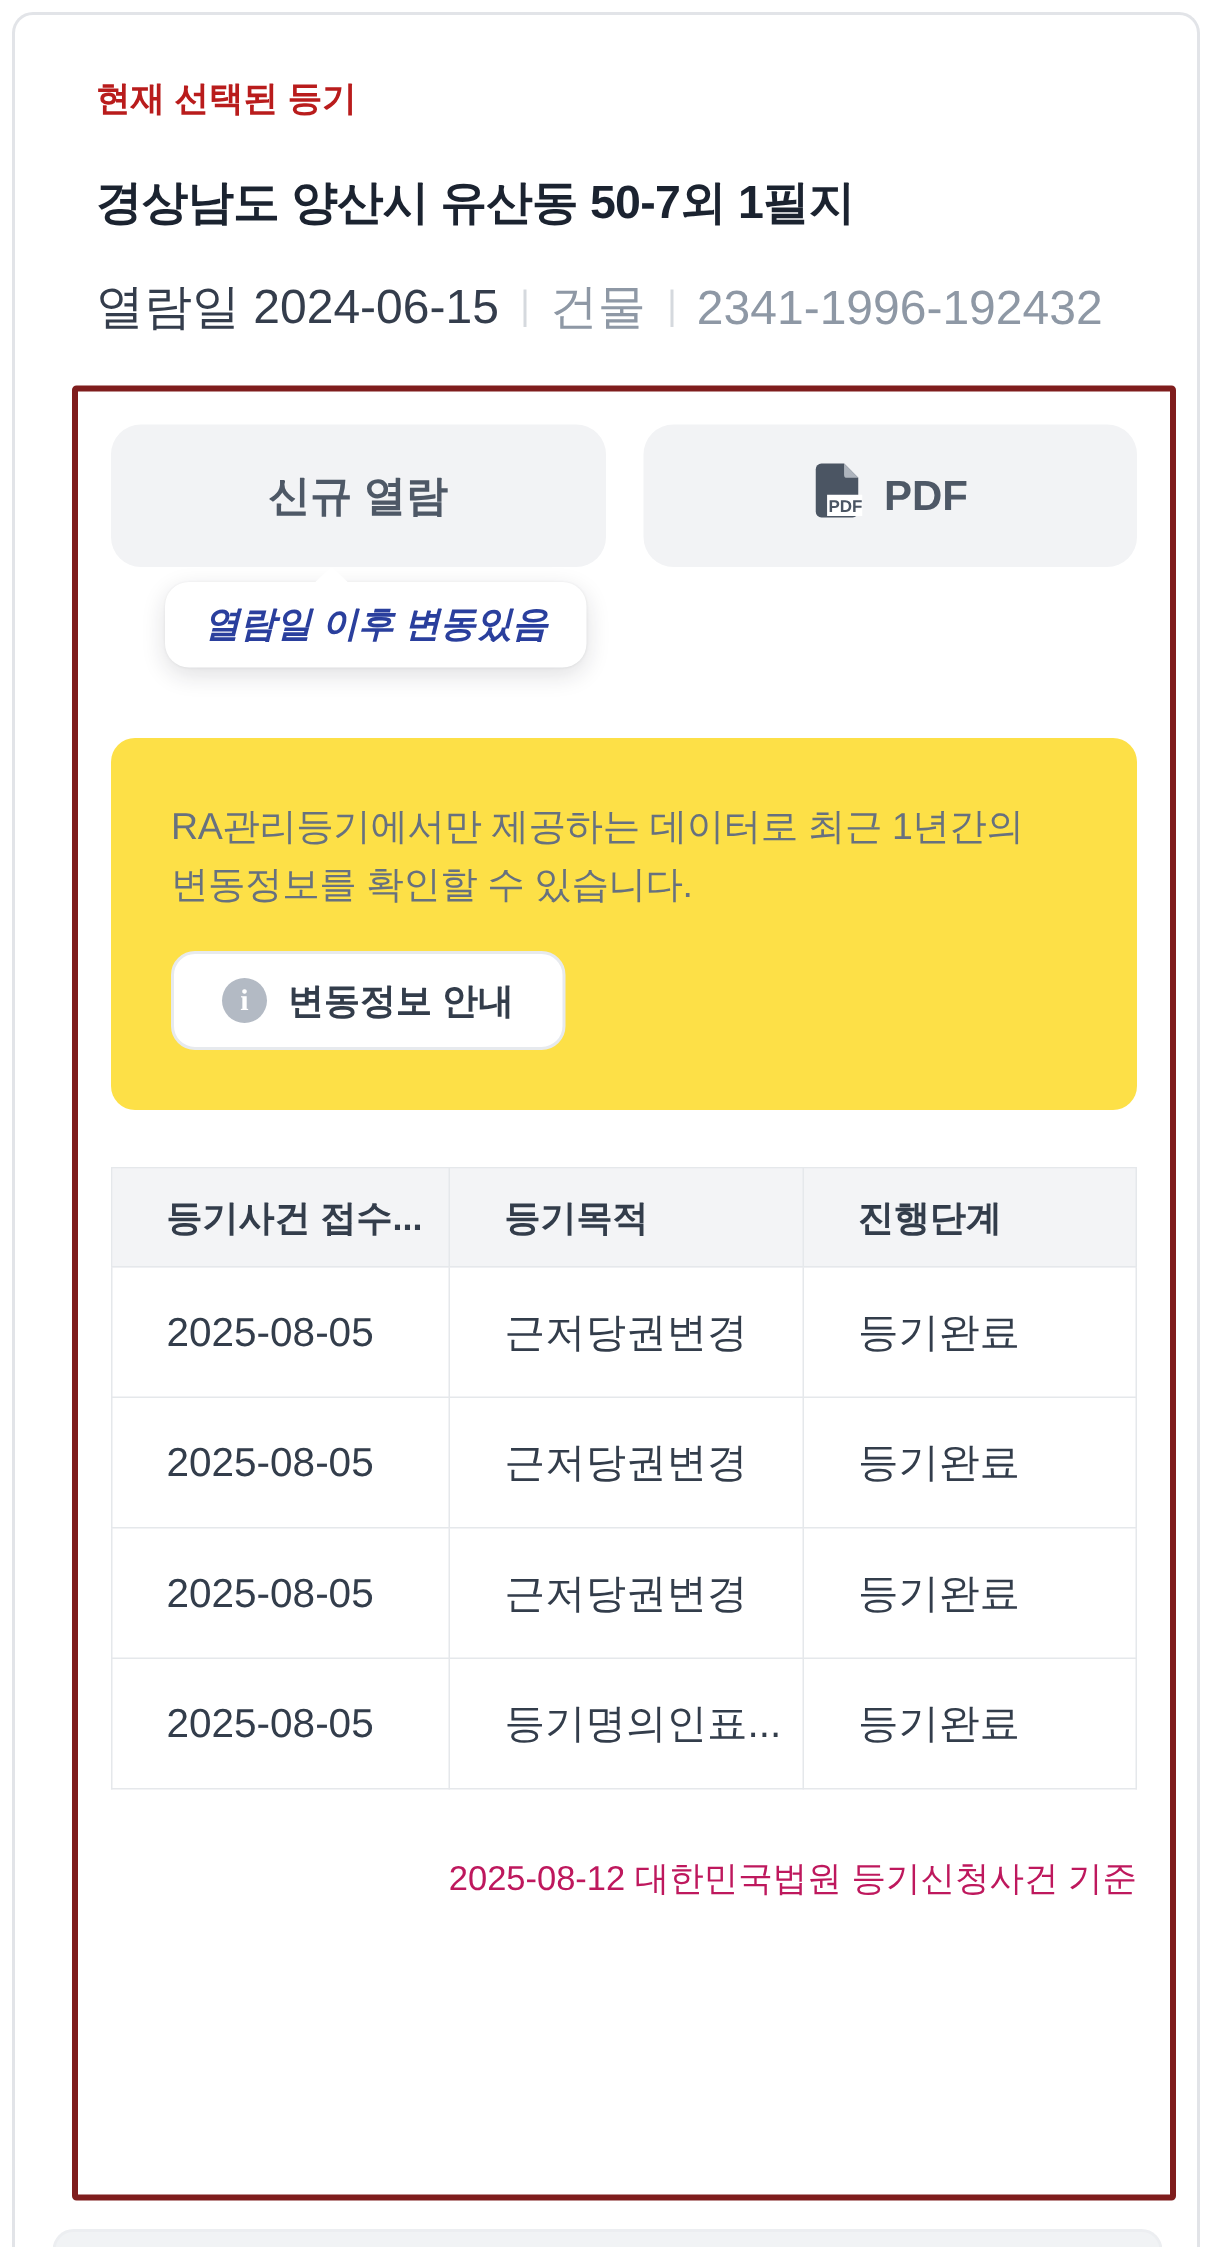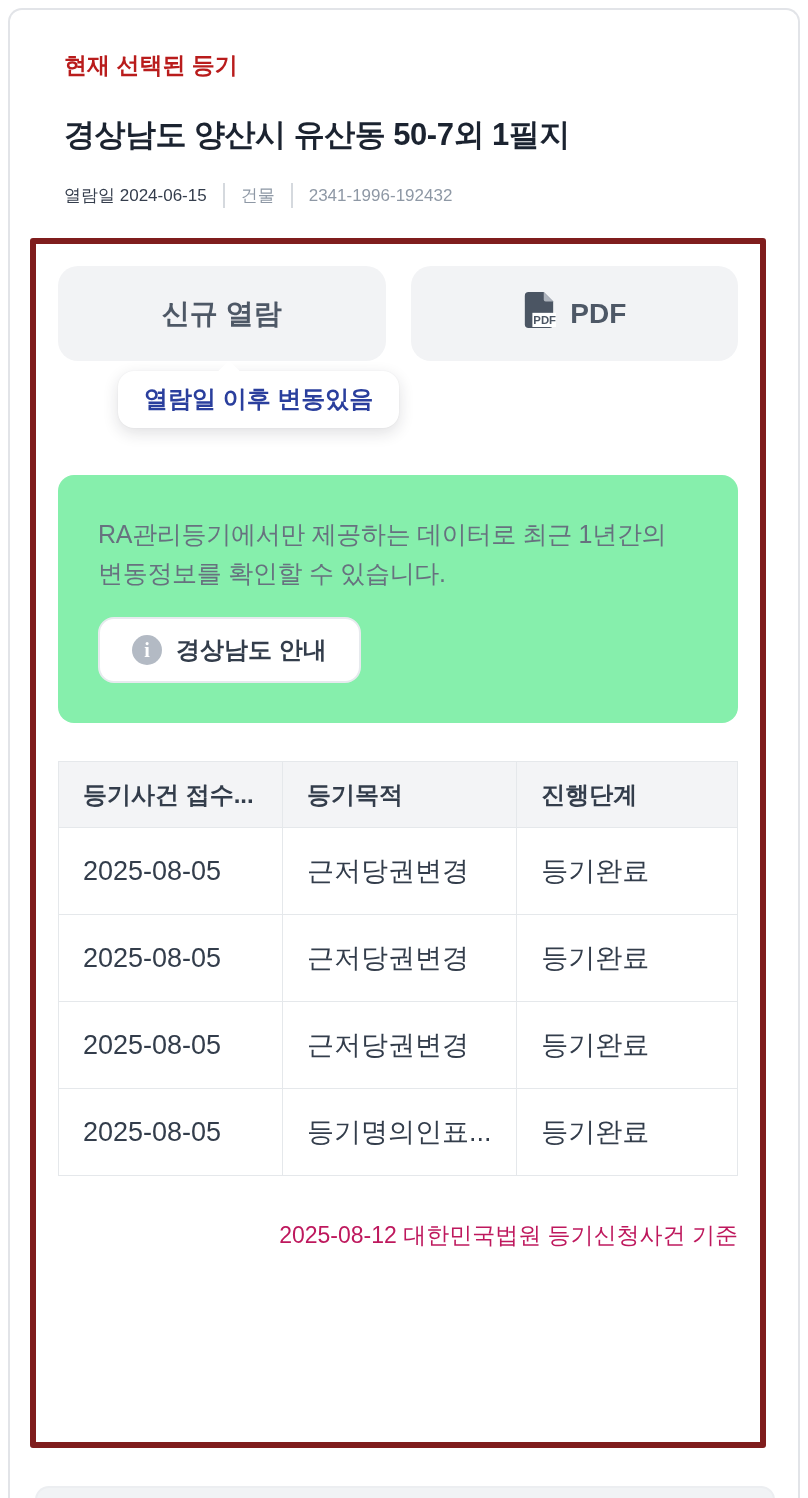--- a/index.html
+++ b/index.html
@@ -3,55 +3,55 @@
 <meta charset="utf-8">
 <style>
   * { margin:0; padding:0; box-sizing:border-box; }
   html,body { width:808px; height:1498px; background:#fff; overflow:hidden;
               font-family:"Liberation Sans","DejaVu Sans",sans-serif; }
   .card { position:absolute; left:8px; top:8px; width:792px; height:1506px;
           background:#fff; border:2px solid #e2e4e8; border-bottom:none;
           border-radius:14px 14px 0 0; }
   .section-label { margin:40px 0 0 54px; font-size:23px; font-weight:700; color:#b91c1c; }
   .page-title { margin:33px 54px 0 54px; font-size:31px; font-weight:700; color:#1b2330; letter-spacing:-0.5px; }
-  .meta-row { margin:27px 0 0 54px; display:flex; align-items:center; font-size:17px; }
+  .meta-row { margin:27px 0 0 54px; display:flex; align-items:center; font-size:32px; }
   .meta-dark { color:#343d4c; font-weight:500; }
   .meta-sep { width:2px; height:25px; background:#d5d9de; margin:0 16px; }
   .meta-gray { color:#8e98a5; font-weight:400; }
 
-  .highlight-box { margin:30px 0 0 20px; width:736px; height:1210px;
-                   border:6px solid #7f1d1d; border-radius:3px; padding:22px 22px 0 22px; }
+  .highlight-box { margin:30px 0 0 38px; width:736px; height:1210px;
+                   border:4px solid #7f1d1d; border-radius:3px; padding:22px 22px 0 22px; }
 
   .btn-row { display:flex; gap:25px; }
   .gray-btn { flex:1; height:95px; background:#f2f3f5; border:none; border-radius:20px;
               display:flex; align-items:center; justify-content:center; gap:14px;
               font-family:inherit; font-size:28px; font-weight:600; color:#4e5866; cursor:pointer; }
 
   .tooltip-wrap { position:relative; height:68px; }
-  .tooltip { position:absolute; left:60px; top:10px; background:#fff; border-radius:16px;
+  .tooltip { position:absolute; left:36px; top:10px; background:#fff; border-radius:16px;
              padding:12px 26px 13px 26px; font-size:24px; font-weight:700; color:#2a3f9d;
              box-shadow:0 5px 16px rgba(25,31,40,0.14), 0 0 2px rgba(25,31,40,0.06);
-             white-space:nowrap; z-index:2; }
+             white-space:nowrap; z-index:2;font-style:italic; }
   .tooltip::before { content:""; position:absolute; top:-7px; left:102px; width:18px; height:18px;
                      background:#fff; transform:rotate(45deg); border-radius:3px; }
 
   .section-heading { margin:58px 0 0 0; font-size:26px; font-weight:700; color:#1b2330; }
 
-  .info-card { margin-top:46px; background:#86efac; border-radius:16px; padding:40px; }
+  .info-card { margin-top:46px; background:#fde047; border-radius:16px; padding:40px; }
   .info-desc { font-size:25px; line-height:39px; color:#67717f; letter-spacing:-0.3px; }
   .guide-btn { margin-top:24px; display:inline-flex; align-items:center; gap:14px;
                height:66px; padding:0 32px; background:#fff; border:2px solid #e7eaee;
                border-radius:16px; font-family:inherit; font-size:24px; font-weight:700;
                color:#333d4b; cursor:pointer; }
   .info-circle { width:30px; height:30px; border-radius:50%; background:#b3bac4; color:#fff;
                  display:flex; align-items:center; justify-content:center;
                  font-size:20px; font-weight:700; font-family:"Liberation Serif",serif; }
 
   table.reg-table { margin-top:38px; width:100%; border-collapse:collapse; }
-  .reg-table th, .reg-table td { border:1px solid #e5e8eb; text-align:left; padding-left:24px;
+  .reg-table th, .reg-table td { border:1px solid #e5e8eb; text-align:left; padding-left:36px;
                                  color:#333d4b; }
   .reg-table th { background:#f3f4f6; height:66px; font-size:24px; font-weight:700; }
   .reg-table td { height:87px; font-size:27px; font-weight:400; }
   .reg-table col.c1 { width:33%; } .reg-table col.c2 { width:34.5%; } .reg-table col.c3 { width:32.5%; }
 
   .footnote { margin-top:44px; text-align:right; font-size:23px; color:#be185d; }
 
   .bottom-peek { position:absolute; left:35px; top:1486px; width:740px; height:20px;
                  background:#f1f3f5; border:2px solid #eceef1; border-bottom:none;
                  border-radius:14px 14px 0 0; cursor:pointer; }
@@ -100,21 +100,21 @@
     </div>
 
 
     <div class="info-card">
       <div class="info-desc">
         <div>RA관리등기에서만 제공하는 데이터로 최근 1년간의</div>
         <div>변동정보를 확인할 수 있습니다.</div>
       </div>
       <button class="guide-btn">
         <span class="info-circle">i</span>
-        <span>경상남도 안내</span>
+        <span>변동정보 안내</span>
       </button>
     </div>
 
     <table class="reg-table">
       <colgroup>
           <col class="c1">
           <col class="c2">
           <col class="c3">
         </colgroup>
       <thead>

